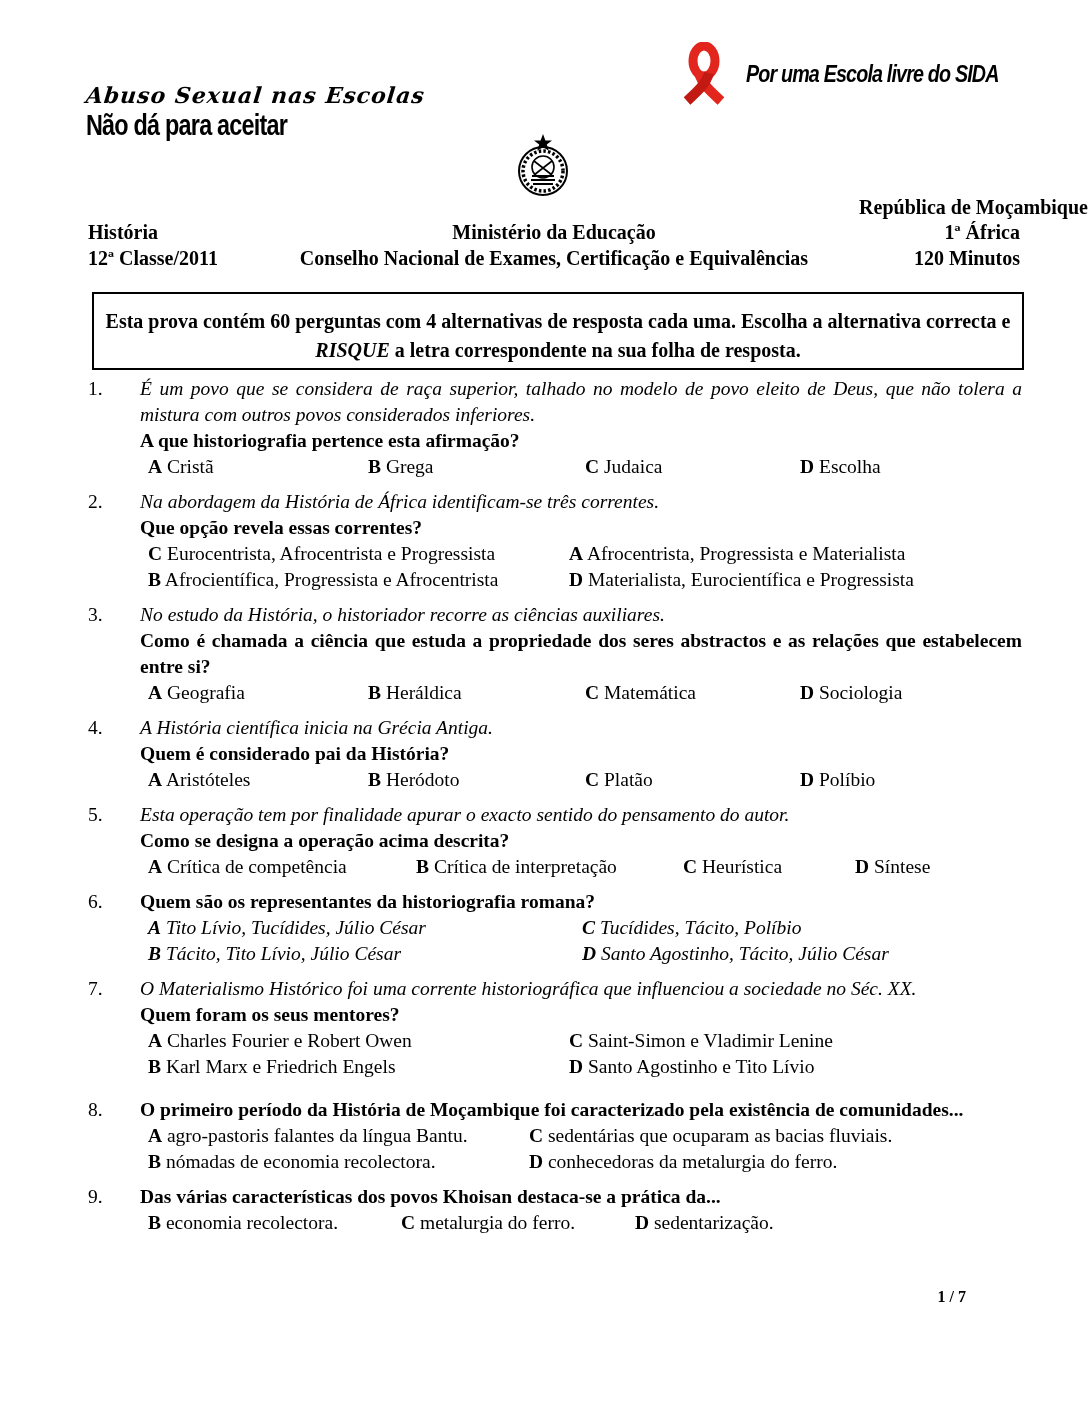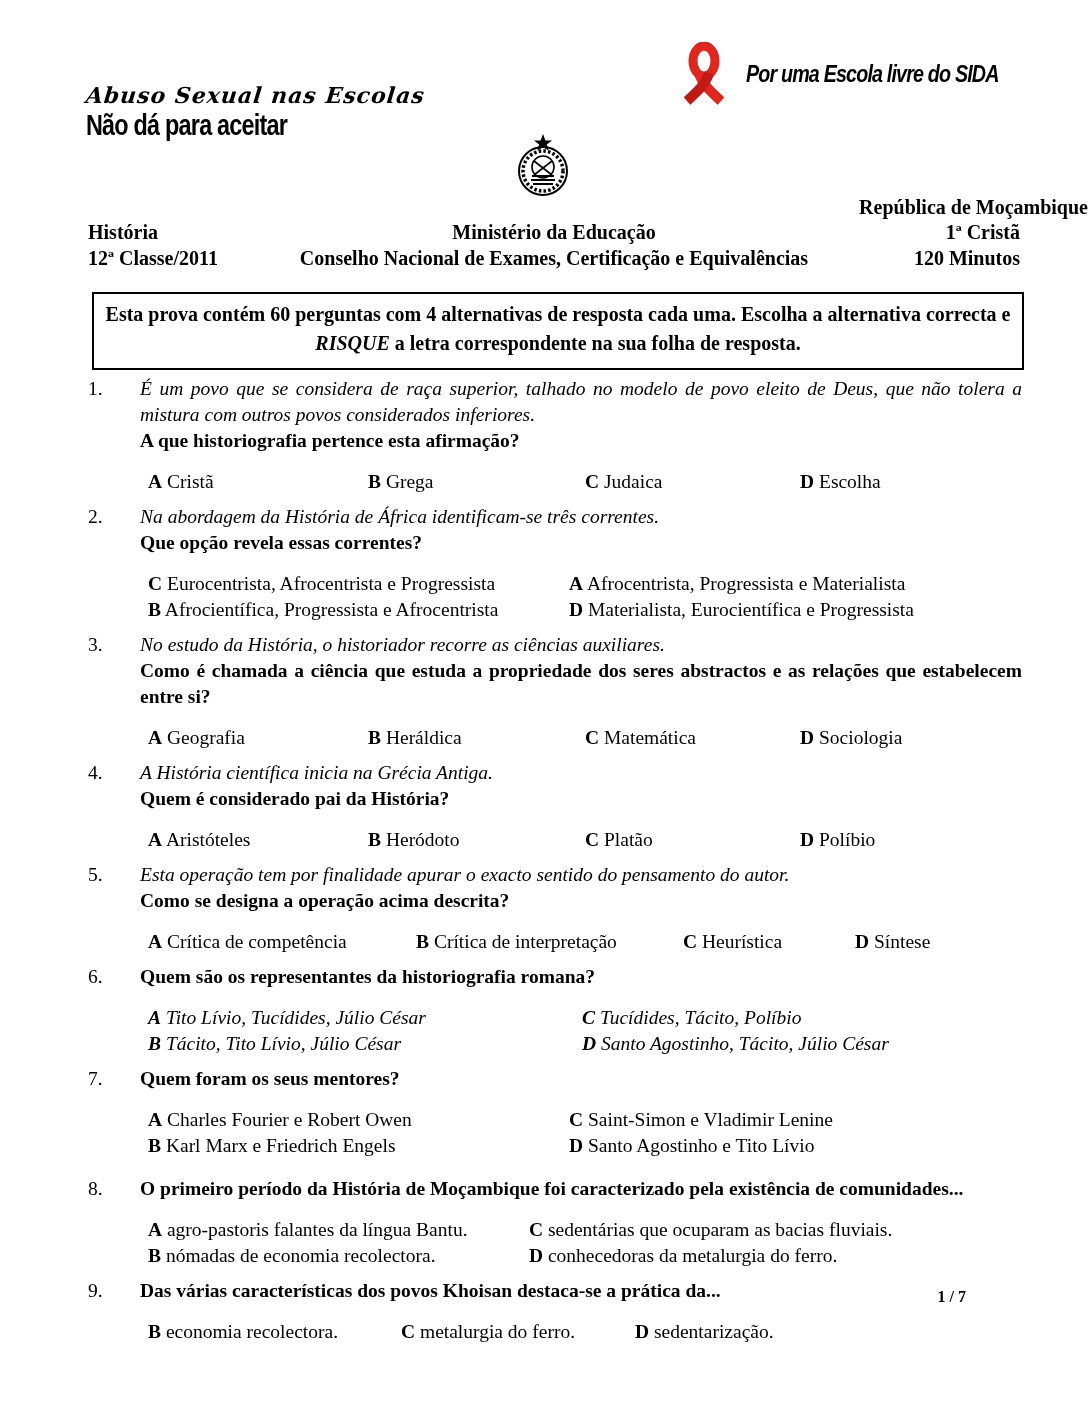--- a/index.html
+++ b/index.html
@@ -45,32 +45,32 @@
   .h-row2 { top:221px; }
   .h-row3 { top:247px; }
   .h-left  { position:absolute; left:0; }
   .h-mid   { position:absolute; left:0; right:0; text-align:center; }
   .h-right { position:absolute; right:0; }
   
   .instr-box {
     position:absolute; left:92px; top:292px; width:932px; height:78px;
     border:2px solid #000;
     text-align:center; font-weight:bold; font-size:20px; line-height:29px;
-    padding-top:6px;
+    padding-top:13px;
   }
   
   .questions { position:absolute; left:88px; top:376px; width:934px; font-size:19.5px; line-height:26px; }
   .q { display:grid; grid-template-columns:52px 1fr; margin-bottom:9px; }
   .gap-lg { margin-top:17px; }
   .qnum { }
   .qbody { }
   .stem-i { font-style:italic; }
   .just { text-align:justify; }
   .stem-b { font-weight:bold; }
-  .opts { display:grid; padding-left:8px; column-gap:0;margin-top:15px; }
+  .opts { display:grid; padding-left:8px; column-gap:0; }
   .opt b { font-weight:bold; }
   .opts-q1 { grid-template-columns:220px 217px 215px auto; }
   .opts-q2 { grid-template-columns:421px auto; }
   .opts-q3 { grid-template-columns:220px 217px 215px auto; }
   .opts-q4 { grid-template-columns:220px 217px 215px auto; }
   .opts-q5 { grid-template-columns:268px 267px 172px auto; }
   .opts-q6 { grid-template-columns:434px auto;font-style:italic; }
   .opts-q7 { grid-template-columns:421px auto; }
   .opts-q8 { grid-template-columns:381px auto; }
   .opts-q9 { grid-template-columns:253px 234px 219px auto; }
@@ -103,21 +103,21 @@
     <circle cx="29" cy="33" r="11" fill="none" stroke="#000" stroke-width="1.6"></circle>
     <path d="M20 27 L38 41 M38 27 L20 41" stroke="#000" stroke-width="1.6"></path>
     <path d="M18 42 h22 M17 46 h24 M19 50 h20" stroke="#000" stroke-width="2"></path>
   </svg>
 
   <div class="h-center h-republic">República de Moçambique</div>
 
   <div class="h-row h-row2">
     <span class="h-left">História</span>
     <span class="h-mid">Ministério da Educação</span>
-    <span class="h-right">1ª Cristã</span>
+    <span class="h-right">1ª África</span>
   </div>
 
   <div class="h-row h-row3">
     <span class="h-left">12ª Classe/2011</span>
     <span class="h-mid">Conselho Nacional de Exames, Certificação e Equivalências</span>
     <span class="h-right">120 Minutos</span>
   </div>
 
   <div class="instr-box">
     <span>Esta prova contém 60 perguntas com 4 alternativas de resposta cada uma. Escolha a alternativa correcta e </span><i>RISQUE</i><span> a letra correspondente na sua folha de resposta.</span>
@@ -204,20 +204,21 @@
           <span class="opt"><b>C</b> <span>Tucídides, Tácito, Políbio</span></span>
           <span class="opt"><b>B</b> <span>Tácito, Tito Lívio, Júlio César</span></span>
           <span class="opt"><b>D</b> <span>Santo Agostinho, Tácito, Júlio César</span></span>
         </div>
       </div>
     </div>
 
     <div class="q">
       <div class="qnum">7.</div>
       <div class="qbody">
+        <p class="stem-i">O Materialismo Histórico foi uma corrente historiográfica que influenciou a sociedade no Séc. XX.</p>
         <p class="stem-b">Quem foram os seus mentores?</p>
         <div class="opts opts-q7">
           <span class="opt"><b>A</b> <span>Charles Fourier e Robert Owen</span></span>
           <span class="opt"><b>C</b> <span>Saint-Simon e Vladimir Lenine</span></span>
           <span class="opt"><b>B</b> <span>Karl Marx e Friedrich Engels</span></span>
           <span class="opt"><b>D</b> <span>Santo Agostinho e Tito Lívio</span></span>
         </div>
       </div>
     </div>
 

